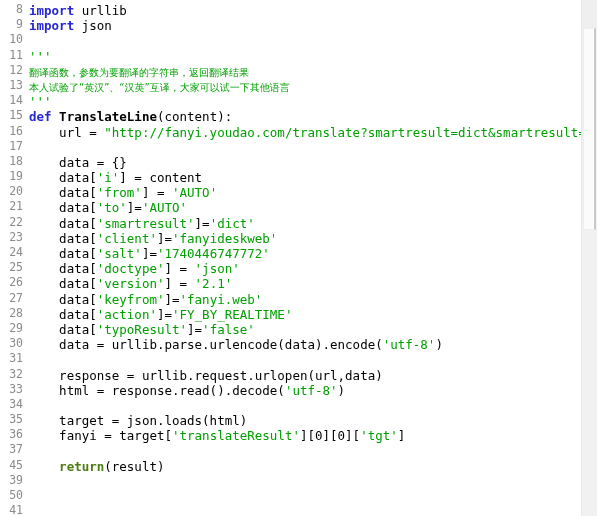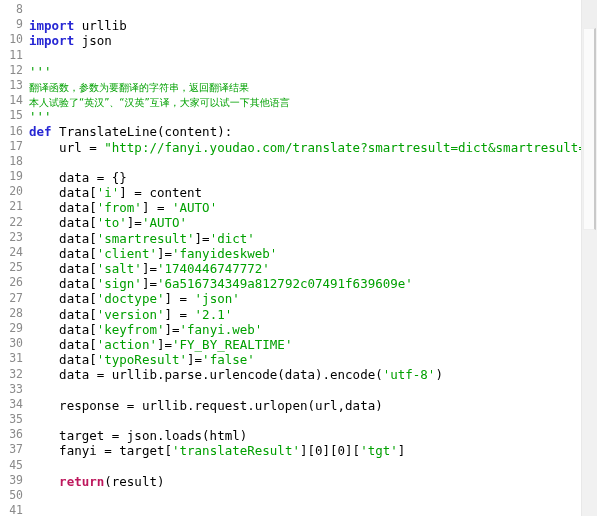--- a/index.html
+++ b/index.html
@@ -41,39 +41,39 @@
     padding-right: 3px;
     box-sizing: border-box;
     white-space: pre;
     font-family: "DejaVu Sans Mono", "Liberation Mono", monospace;
   }
 
   
   #code-area {
     flex: 1 1 auto;
     position: relative;
-    padding-top: 18px;
+    padding-top: 3px;
     overflow: hidden;
     box-sizing: border-box;
   }
   .cline {
     height: 15.2px;
     line-height: 15.2px;
     font-size: 12.5px;
     white-space: pre;
     color: #000000;
     padding-left: 3px;
     box-sizing: border-box;
     font-family: "DejaVu Sans Mono", "Liberation Mono", monospace;
   }
 
   
   .kw   { color: #2727d4; font-weight: bold; }
-  .kw2  { color: #be185d; font-weight: bold; }
-  .fn   { color: #000000; font-weight: normal; text-align: right; }
+  .kw2  { color: #4d7c0f; font-weight: bold; }
+  .fn   { color: #000000; font-weight: bold; text-align: right; }
   .str  { color: #00a000; }
   .cmt  { color: #9b9b9b; font-style: italic; }
   .pl   { color: #000000; }
 
   
   .cjk {
     font-family: "DejaVu Sans", "Liberation Sans", sans-serif;
     font-size: 10px;
   }
 
@@ -161,29 +161,29 @@
       <div class="cline"><span class="kw">def</span><span class="pl"> </span><span class="fn">TranslateLine</span><span class="pl">(content):</span></div>
       <div class="cline"><span class="pl">    url = </span><span class="str">"http://fanyi.youdao.com/translate?smartresult=dict&amp;smartresult=ugc"</span></div>
       <div class="cline"></div>
       <div class="cline"><span class="pl">    data = {}</span></div>
       <div class="cline"><span class="pl">    data[</span><span class="str">'i'</span><span class="pl">] = content</span></div>
       <div class="cline"><span class="pl">    data[</span><span class="str">'from'</span><span class="pl">] = </span><span class="str">'AUTO'</span></div>
       <div class="cline"><span class="pl">    data[</span><span class="str">'to'</span><span class="pl">]=</span><span class="str">'AUTO'</span></div>
       <div class="cline"><span class="pl">    data[</span><span class="str">'smartresult'</span><span class="pl">]=</span><span class="str">'dict'</span></div>
       <div class="cline"><span class="pl">    data[</span><span class="str">'client'</span><span class="pl">]=</span><span class="str">'fanyideskweb'</span></div>
       <div class="cline"><span class="pl">    data[</span><span class="str">'salt'</span><span class="pl">]=</span><span class="str">'1740446747772'</span></div>
-      <div class="cline"><span class="pl">    data[</span><span class="str">'sign'</span><span class="pl">]=</span><span class="str">'6a516734349a812792c07491f639609e'</span></div>
       <div class="cline"><span class="pl">    data[</span><span class="str">'doctype'</span><span class="pl">] = </span><span class="str">'json'</span></div>
       <div class="cline"><span class="pl">    data[</span><span class="str">'version'</span><span class="pl">] = </span><span class="str">'2.1'</span></div>
       <div class="cline"><span class="pl">    data[</span><span class="str">'keyfrom'</span><span class="pl">]=</span><span class="str">'fanyi.web'</span></div>
       <div class="cline"><span class="pl">    data[</span><span class="str">'action'</span><span class="pl">]=</span><span class="str">'FY_BY_REALTIME'</span></div>
       <div class="cline"><span class="pl">    data[</span><span class="str">'typoResult'</span><span class="pl">]=</span><span class="str">'false'</span></div>
       <div class="cline"><span class="pl">    data = urllib.parse.urlencode(data).encode(</span><span class="str">'utf-8'</span><span class="pl">)</span></div>
       <div class="cline"></div>
       <div class="cline"><span class="pl">    response = urllib.request.urlopen(url,data)</span></div>
+      <div class="cline"><span class="pl">    html = response.read().decode(</span><span class="str">'utf-8'</span><span class="pl">)</span></div>
       <div class="cline"></div>
       <div class="cline"><span class="pl">    target = json.loads(html)</span></div>
       <div class="cline"><span class="pl">    fanyi = target[</span><span class="str">'translateResult'</span><span class="pl">][0][0][</span><span class="str">'tgt'</span><span class="pl">]</span></div>
       <div class="cline"></div>
       <div class="cline"><span class="pl">    </span><span class="kw2">return</span><span class="pl">(result)</span></div>
       <div class="cline"></div>
     </div>
 
   <div id="vscroll">
     <div id="vtrack-top" style="height: 28px;"></div>

